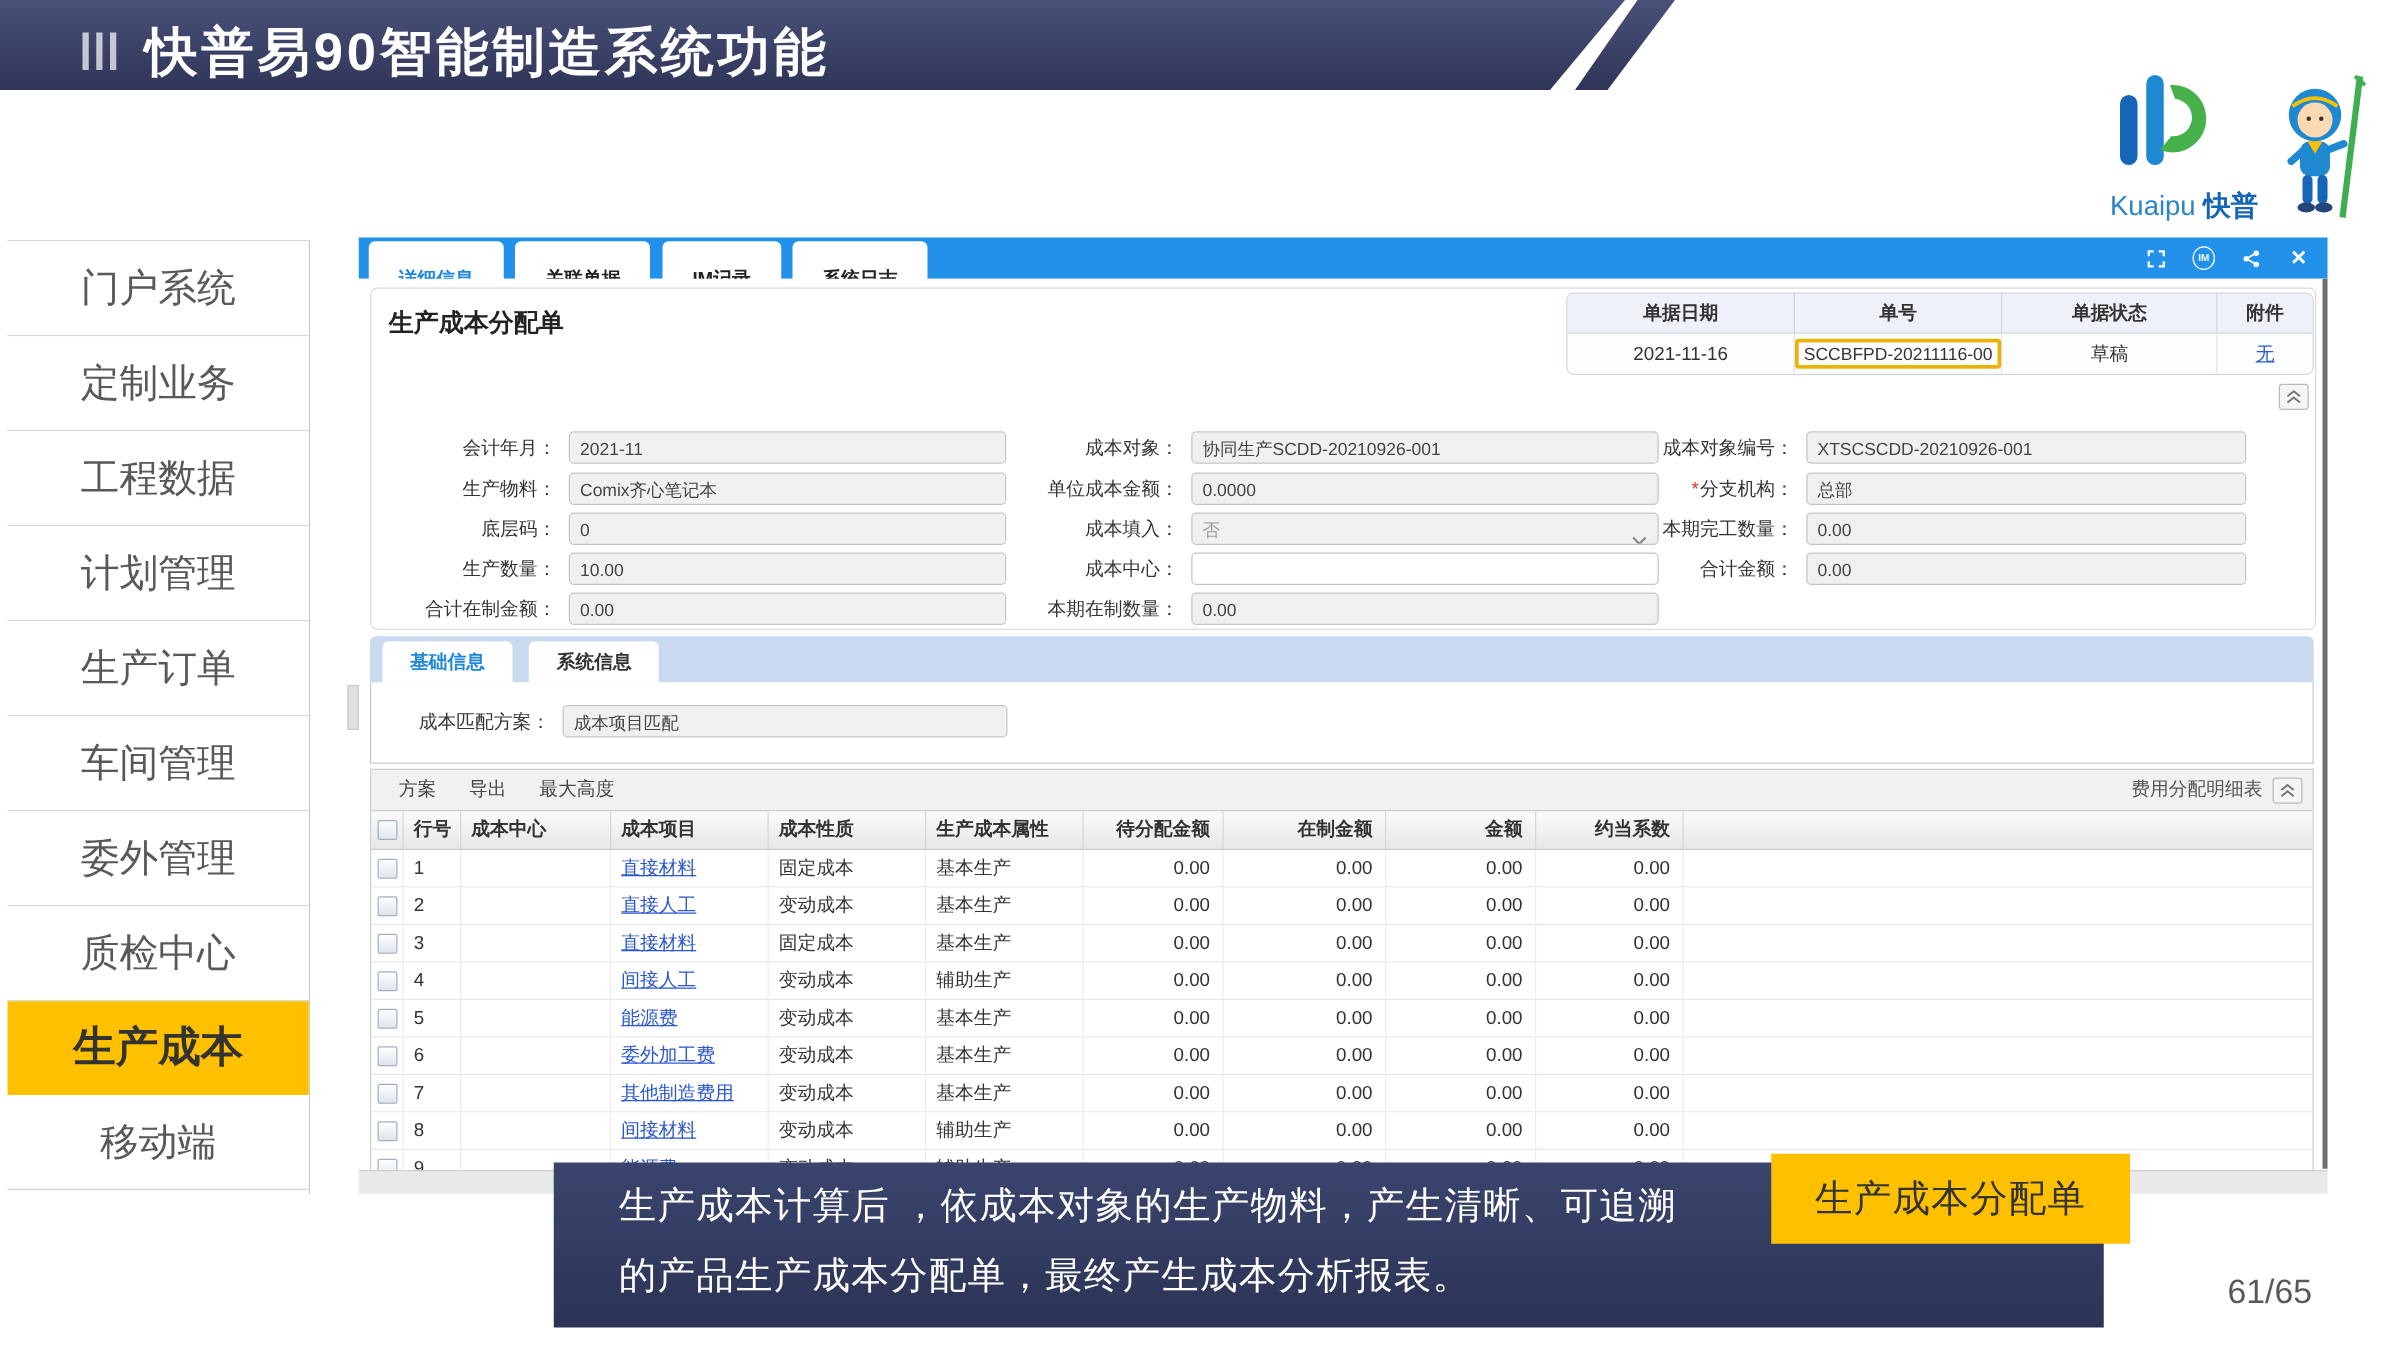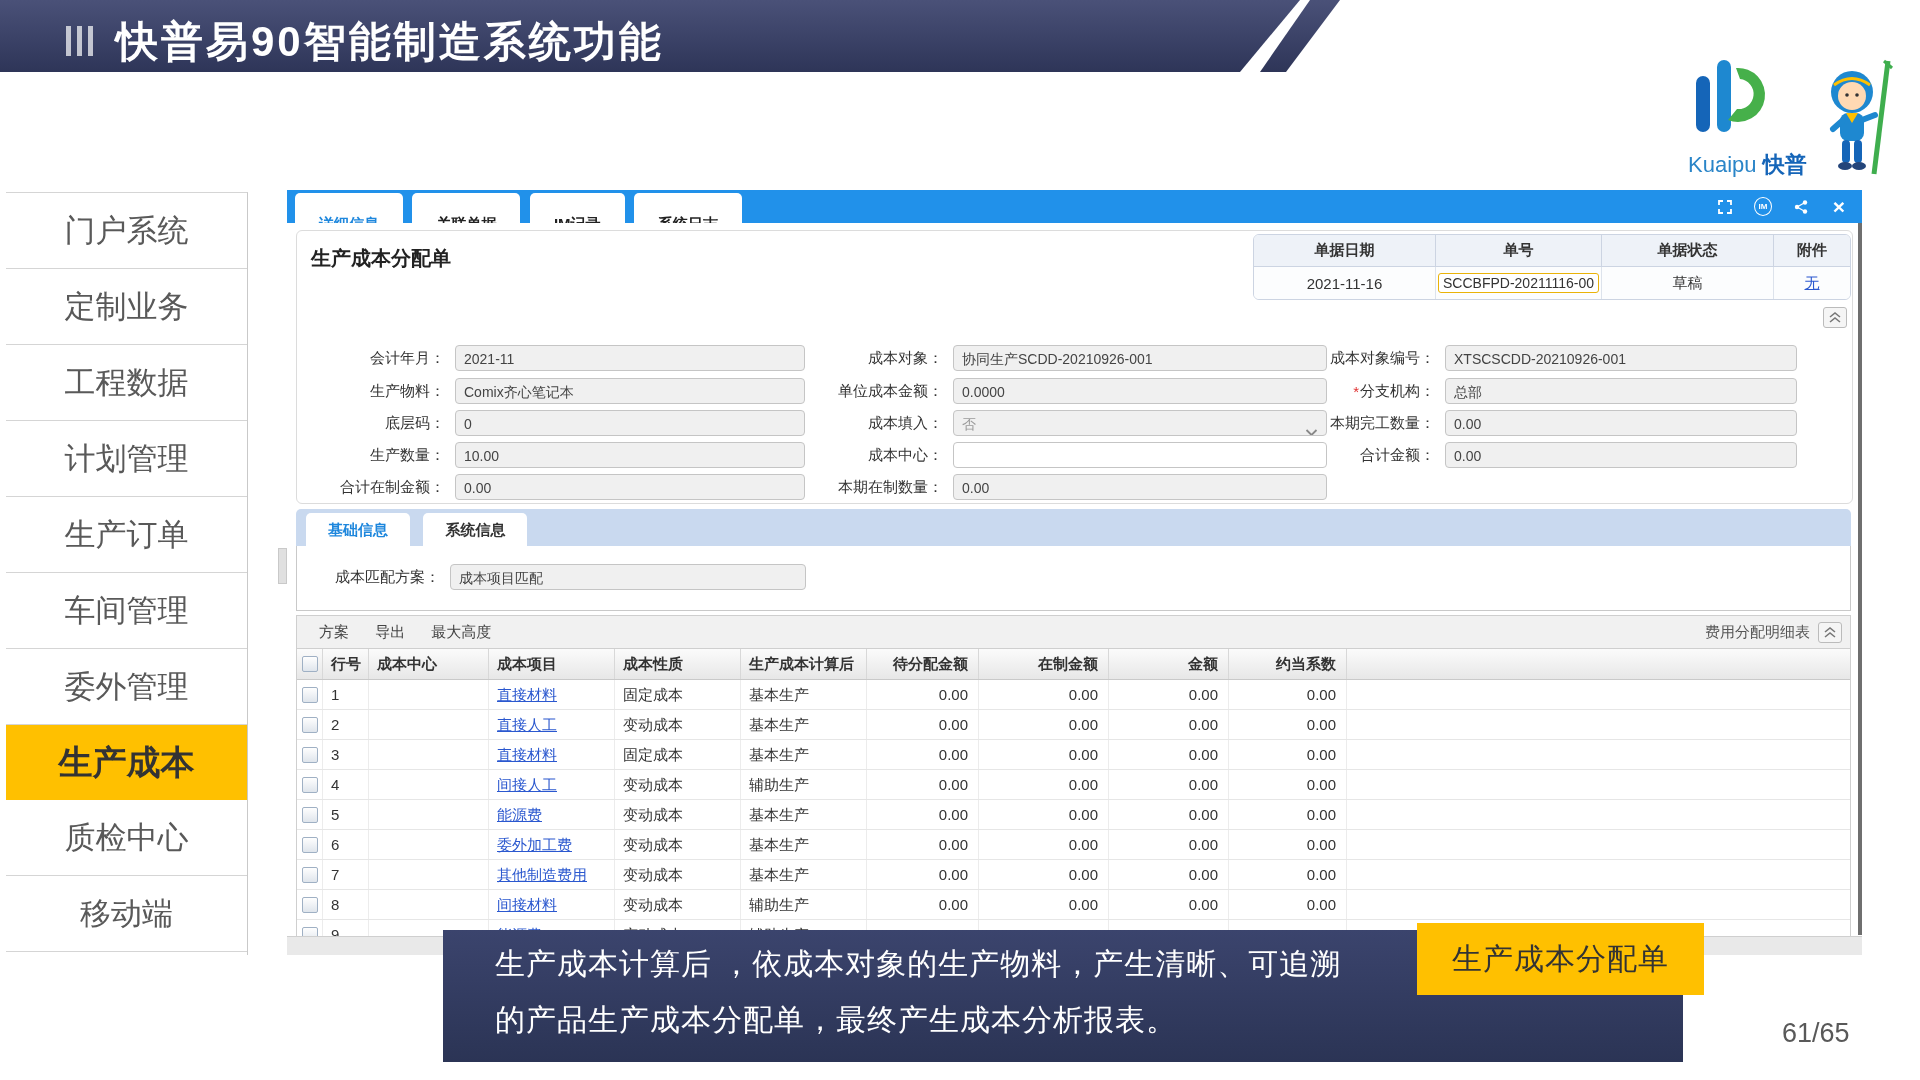--- a/index.html
+++ b/index.html
@@ -55,21 +55,21 @@
   
   .doc-header{position:absolute;left:966px;top:11px;width:596px;height:64px;display:grid;
     grid-template-columns:182px 166px 172px 76px;grid-template-rows:32px 32px;
     border:1px solid #ccd4e2;border-radius:6px;overflow:hidden;background:#fff;}
   .dh{display:flex;align-items:center;justify-content:center;font-size:15px;color:#333;
     border-right:1px solid #ccd4e2;border-bottom:1px solid #ccd4e2;background:#eef2f8;font-weight:bold;}
   .dh:nth-child(4n){border-right:none;}
   .dv{display:flex;align-items:center;justify-content:center;font-size:15px;color:#333;
     border-right:1px solid #dde3ec;background:#fcfdfe;}
   .dv:nth-child(4n){border-right:none;}
-  .dv .nobox{border:1px solid #eab308;border-radius:3px;background:#fff;padding:1px 4px;font-size:14px;}
+  .dv .nobox{border:3px solid #eab308;border-radius:3px;background:#fff;padding:1px 4px;font-size:14px;}
   .dv .attach{color:#2b58cf;text-decoration:underline;cursor:pointer;}
 
   .collapse-btn{position:absolute;left:1536px;top:84px;width:22px;height:19px;border:1px solid #bbb;
     border-radius:3px;background:#f5f5f5;display:flex;align-items:center;justify-content:center;cursor:pointer;}
 
   
   .field{position:absolute;height:26px;display:flex;align-items:center;}
   .flabel{display:flex;justify-content:flex-end;align-items:center;padding-right:10px;
     font-size:15px;color:#333;white-space:nowrap;}
   .req{color:#e03131;font-style:normal;margin-right:1px;}
@@ -170,22 +170,22 @@
   </div>
 
   <div class="sidebar">
     <div class="side-item">门户系统</div>
     <div class="side-item">定制业务</div>
     <div class="side-item">工程数据</div>
     <div class="side-item">计划管理</div>
     <div class="side-item">生产订单</div>
     <div class="side-item">车间管理</div>
     <div class="side-item">委外管理</div>
+    <div class="side-item">质检中心</div>
     <div class="side-item active">生产成本</div>
-    <div class="side-item">质检中心</div>
     <div class="side-item">移动端</div>
   </div>
 
   <div class="window">
     <div class="tabbar">
       <span class="wtab active">详细信息</span>
       <span class="wtab">关联单据</span>
       <span class="wtab">IM记录</span>
       <span class="wtab">系统日志</span>
       <span class="win-icons">
@@ -328,21 +328,21 @@
         </div>
         <div class="gtable">
           <div class="ghead">
             <span class="c cb">
                 <i class="checkbox"></i>
               </span>
             <span class="c">行号</span>
             <span class="c">成本中心</span>
             <span class="c">成本项目</span>
             <span class="c">成本性质</span>
-            <span class="c">生产成本计算后</span>
+            <span class="c">生产成本属性</span>
             <span class="c num">待分配金额</span>
             <span class="c num">在制金额</span>
             <span class="c num">金额</span>
             <span class="c num">约当系数</span>
             <span class="c fill"></span>
           </div>
 
           <div class="grow">
             <span class="c cb">
                 <i class="checkbox"></i>

